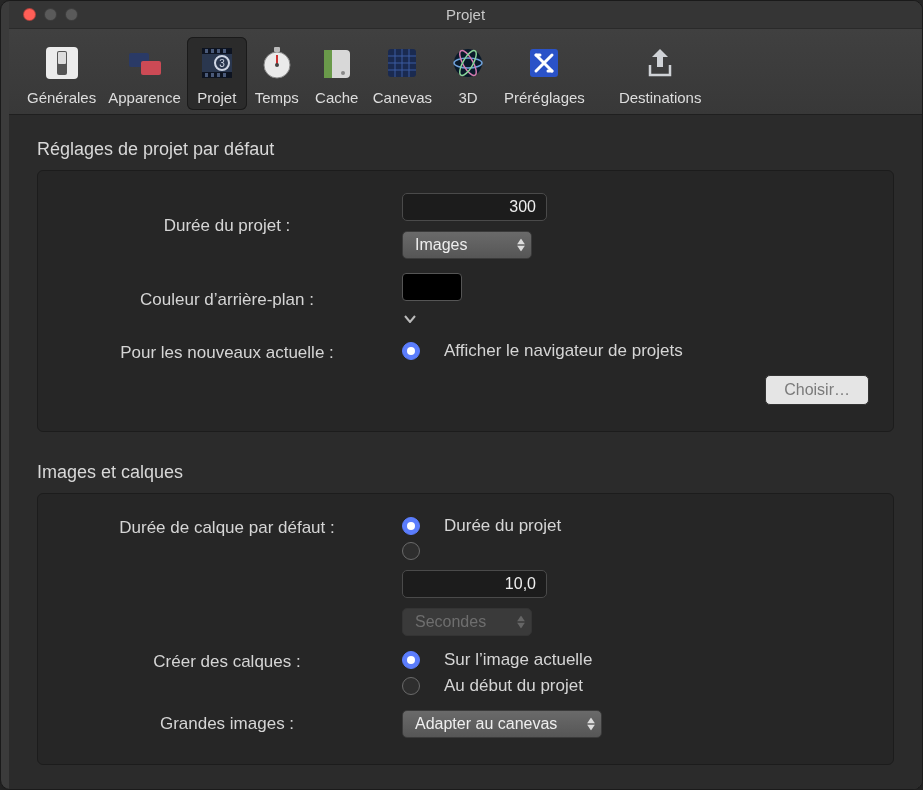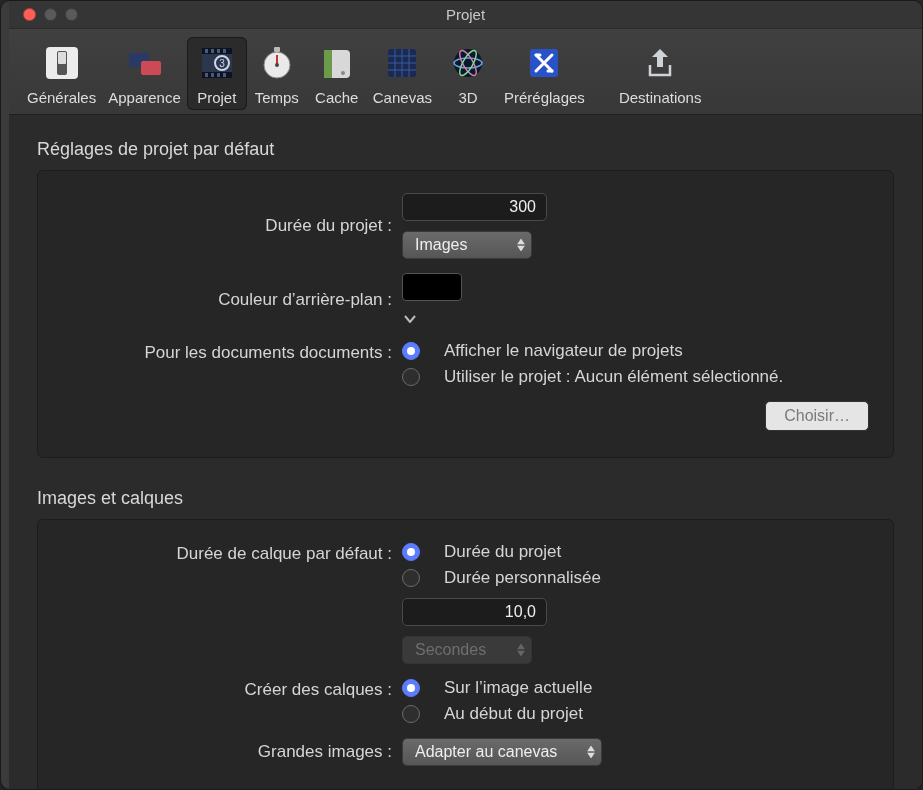--- a/index.html
+++ b/index.html
@@ -78,21 +78,21 @@
     margin-bottom: 30px;
   }
   .row {
     display: flex; align-items: center;
     margin-bottom: 14px;
     gap: 10px;
   }
   .row:last-child { margin-bottom: 0; }
   .row-label {
     width: 330px;
-    text-align: right;
+    text-align: center;
     color: #d5d5d5;
     font-size: 17px;
   }
   .row-label.top { align-self: flex-start; padding-top: 2px; }
   .row-body { flex: 1; display: flex; flex-direction: column; gap: 6px; }
   .inline { display: flex; align-items: flex-start; gap: 10px; flex-direction: column; }
 
   input[type=text].numfield {
     width: 145px; height: 28px;
     background: #1c1c1c;
@@ -312,29 +312,25 @@
           <div class="colorwell"></div>
           <div class="dropdown-arrow">
             <svg width="12" height="8">
                 <path d="M1 1 L6 7 L11 1" fill="none" stroke="#bbb" stroke-width="2"></path>
               </svg>
           </div>
         </div>
       </div>
 
       <div class="row">
-        <div class="row-label top">Pour les documents documents :</div>
+        <div class="row-label top">Pour les nouveaux actuelle :</div>
         <div class="row-body">
           <label class="radio checked">
             <span class="r"></span>
             <span class="rlabel">Afficher le navigateur de projets</span>
-          </label>
-          <label class="radio">
-            <span class="r"></span>
-            <span class="rlabel">Utiliser le projet : Aucun élément sélectionné.</span>
           </label>
           <div class="right" style="margin-top:8px;">
             <div class="button disabled">
               <span>Choisir…</span>
             </div>
           </div>
         </div>
       </div>
 
     </div>
@@ -345,21 +341,20 @@
       <div class="row">
         <div class="row-label top">Durée de calque par défaut :</div>
         <div class="row-body">
           <label class="radio checked">
             <span class="r"></span>
             <span class="rlabel">Durée du projet</span>
           </label>
           <div class="inline">
             <label class="radio">
               <span class="r"></span>
-              <span class="rlabel">Durée personnalisée</span>
             </label>
             <input type="text" class="numfield disabled" disabled="" value="10,0" style="">
             <div class="select disabled">
               <span>Secondes</span>
               <span class="arrows">
                 <svg width="8" height="6">
                     <path d="M4 0 L8 6 L0 6 Z" fill="#666"></path>
                   </svg>
                 <svg width="8" height="6">
                     <path d="M4 6 L8 0 L0 0 Z" fill="#666"></path>

